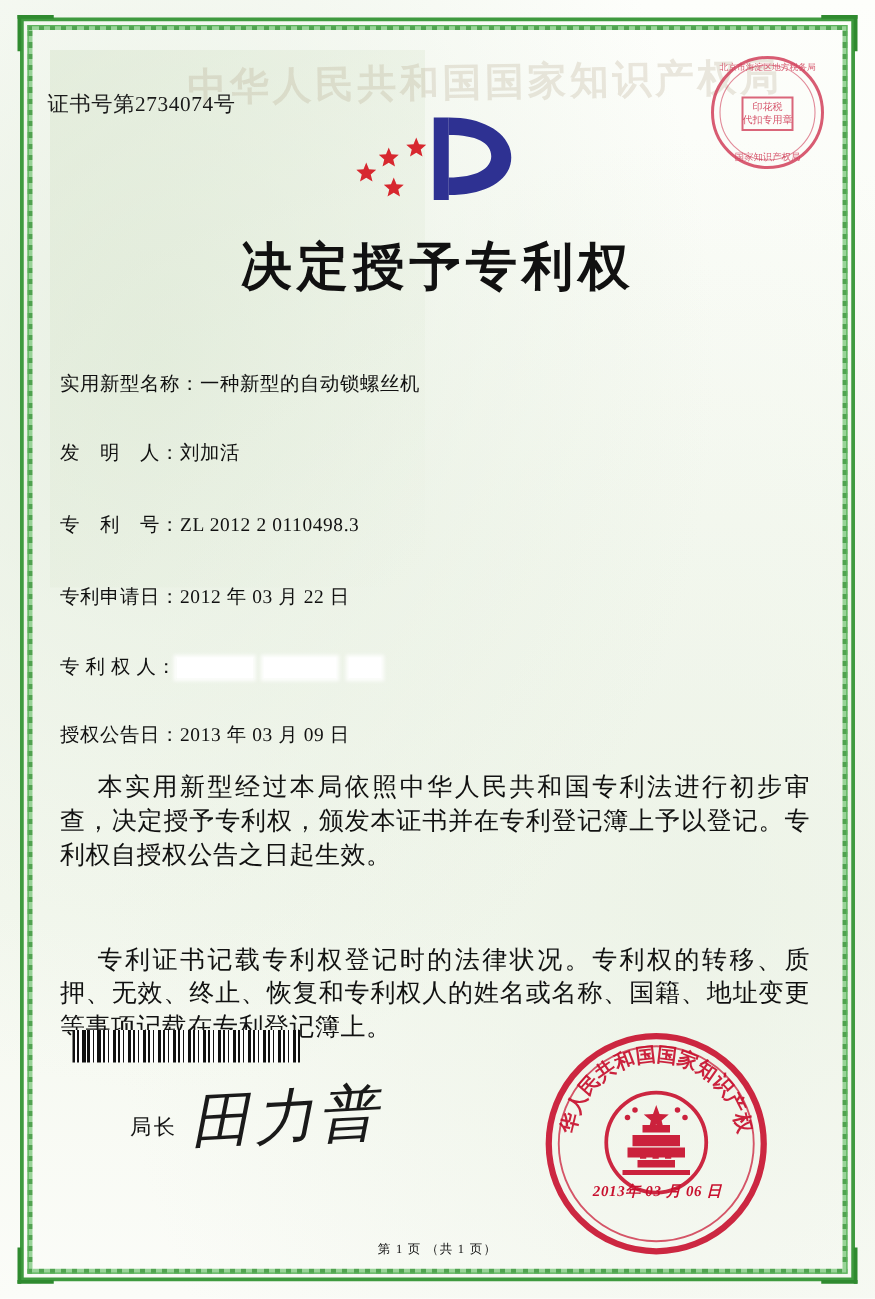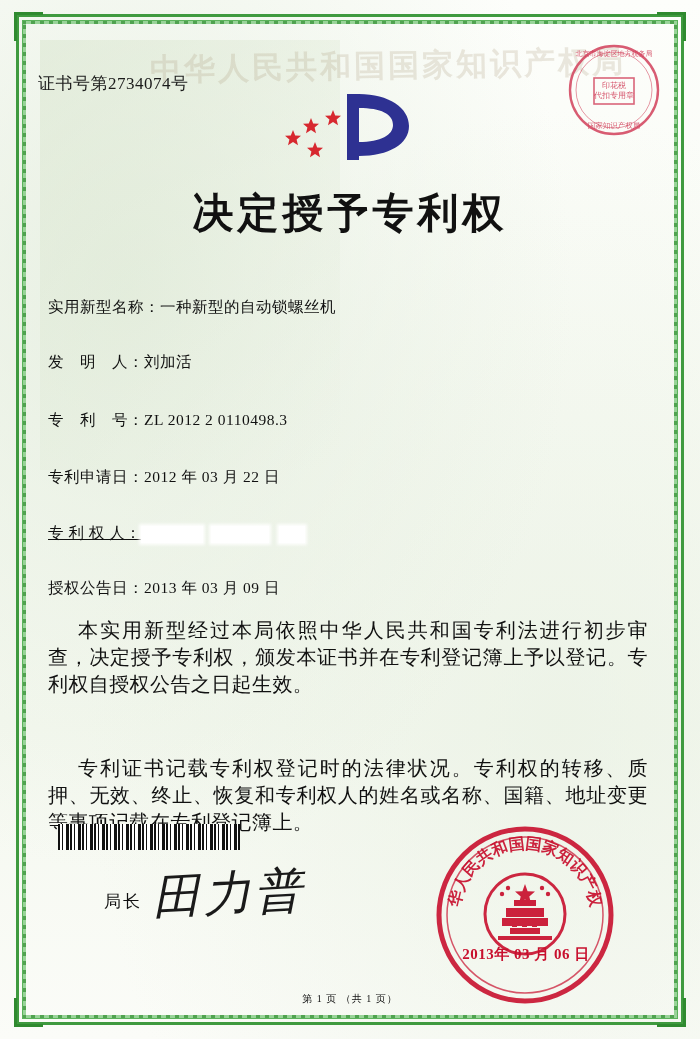--- a/index.html
+++ b/index.html
@@ -121,21 +121,21 @@
     color: #111;
     letter-spacing: 0.6px;
     white-space: nowrap;
   }
   .field .label { letter-spacing: 0.5px; margin-top: 46px; }
   .field .value { letter-spacing: 0.5px; }
   .f1 { top: 297px; }
   .f2 { top: 352px; }
   .f3 { top: 410px; }
   .f4 { top: 467px; }
-  .f5 { top: 523px; text-decoration: underline; }
+  .f5 { top: 523px; }
   .f6 { top: 578px; }
 
   .redacted {
     display: inline-block;
     vertical-align: middle;
     height: 17px;
     background: rgba(255,255,255,0.97);
     box-shadow: 0 0 3px 2px rgba(255,255,255,0.9);
   }
   .redacted.a { width: 62px; }
@@ -193,24 +193,25 @@
   .seal-national {
     position: absolute;
     left: 432px; top: 822px;
     width: 186px; height: 186px;
   }
   .seal-date {
     position: absolute;
     left: 440px; top: 945px;
     width: 172px;
     text-align: center;
-    font-size: 15px;
+    font-size: 12px;
     color: #c8102e;
     letter-spacing: 0.5px;
     font-weight: bold;
+    font-style: italic;
   }
 
   
   .footer {
     position: absolute;
     left: 0; right: 0; top: 992px;
     text-align: center;
     font-size: 10px;
     color: #111;
     letter-spacing: 1px;

